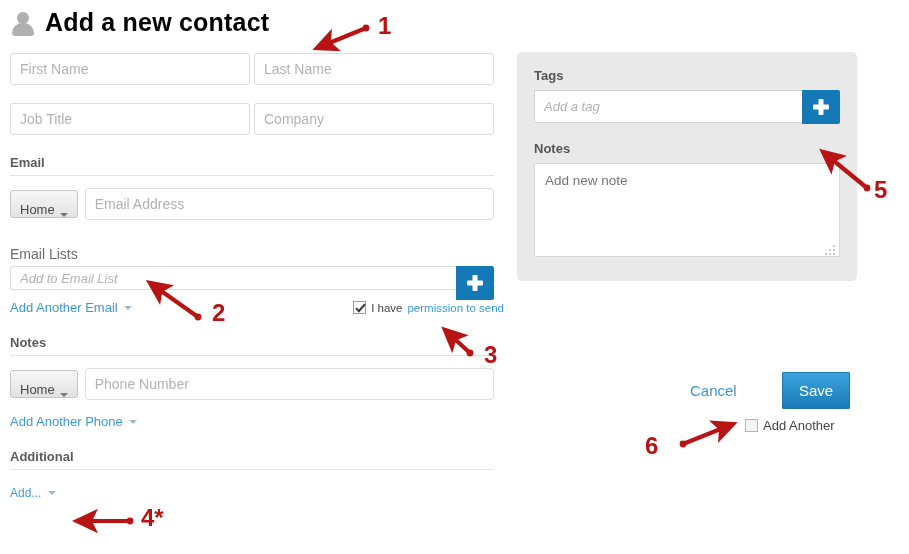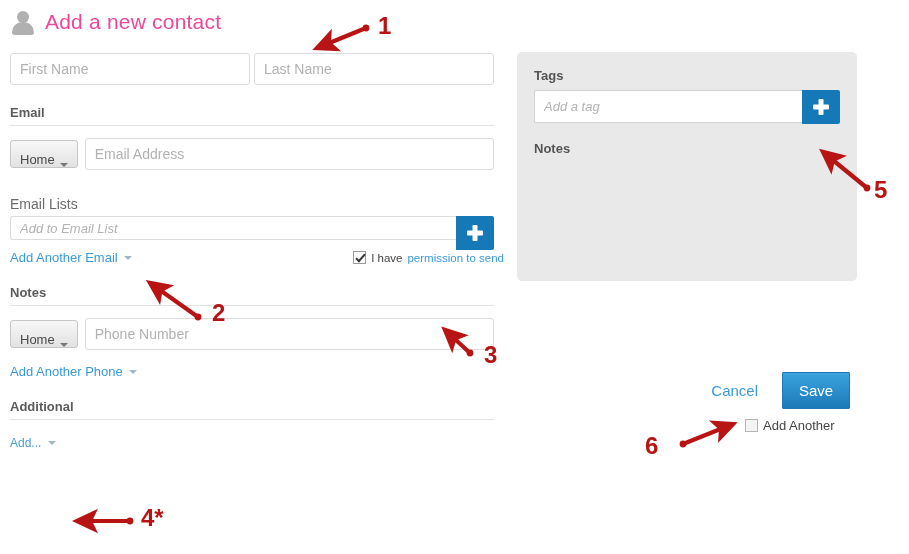--- a/index.html
+++ b/index.html
@@ -49,23 +49,23 @@
   .person-icon .body {
     position: absolute;
     left: 2px;
     top: 14px;
     width: 22px;
     height: 13px;
     background: #b0b0b0;
     border-radius: 11px 11px 3px 3px;
   }
   .page-title {
-    font-size: 21px;
-    color: #ec4899;
-    font-weight: normal;
+    font-size: 25px;
+    color: #000000;
+    font-weight: bold;
     letter-spacing: 0.2px;
     white-space: nowrap;
   }
 
   
   .left-col {
     position: absolute;
     left: 10px;
     top: 53px;
     width: 484px;
@@ -305,22 +305,22 @@
   }
 
   
   .actions {
     position: absolute;
     left: 690px;
     top: 372px;
     width: 160px;
     display: flex;
     align-items: center;
-    justify-content: flex-end;
-    gap: 24px;
+    justify-content: space-between;
+    gap: 0;
   }
   .btn-cancel {
     background: none;
     border: none;
     color: #3a9ad9;
     font-size: 15px;
     font-family: "Liberation Sans", sans-serif;
     cursor: pointer;
     padding: 0;
   }
@@ -381,20 +381,24 @@
         <span class="body"></span>
     </span>
     <span class="page-title">Add a new contact</span>
   </div>
 
   <div class="left-col">
 
     <div class="name-row">
       <input class="txt-input half" placeholder="First Name" style="">
       <input class="txt-input half" placeholder="Last Name" style="">
+    </div>
+    <div class="name-row">
+      <input class="txt-input half" placeholder="Job Title" style="">
+      <input class="txt-input half" placeholder="Company" style="">
     </div>
 
     
     <div class="section-head">Email</div>
 
     <div class="field-row">
       <button class="btn-dropdown">
         <span>Home</span>
         <span class="caret"></span>
       </button>
@@ -448,20 +452,31 @@
 
   </div>
 
   <div class="right-panel">
     <div class="panel-label">Tags</div>
     <div class="tag-row">
       <input class="txt-input" placeholder="Add a tag" style="">
       <button class="plus-btn" aria-label="plus-icon"></button>
     </div>
     <div class="panel-label">Notes</div>
+    <div class="notes-wrap">
+      <textarea class="notes-area" placeholder="Add new note" style=""></textarea>
+      <span class="resize-grip">
+        <i style="left:8px;top:0;"></i>
+        <i style="left:4px;top:4px;"></i>
+          <i style="left:8px;top:4px;"></i>
+        <i style="left:0px;top:8px;"></i>
+          <i style="left:4px;top:8px;"></i>
+          <i style="left:8px;top:8px;"></i>
+      </span>
+    </div>
   </div>
 
   <div class="actions">
     <button class="btn-cancel">Cancel</button>
     <button class="btn-save">Save</button>
   </div>
 
   <div class="add-another-wrap">
     <span class="chk-empty"></span>
     <span>Add Another</span>

